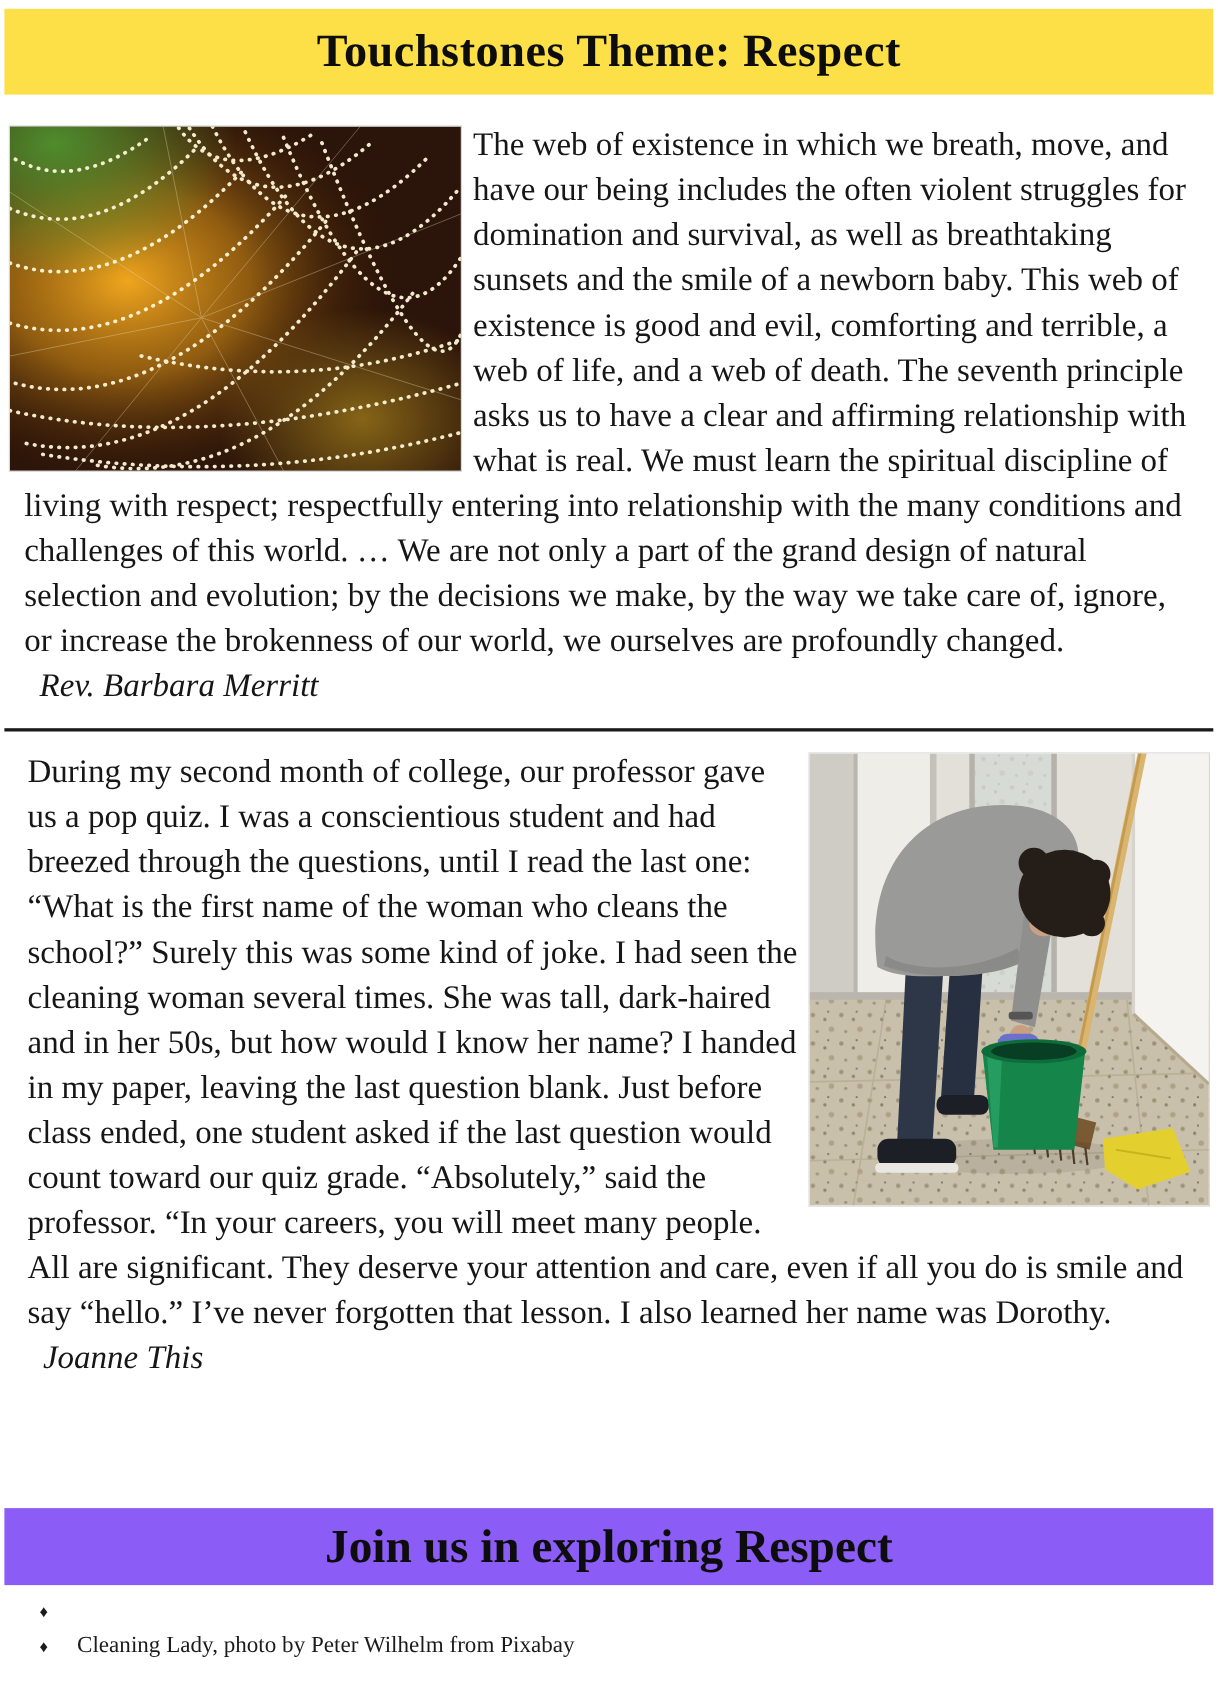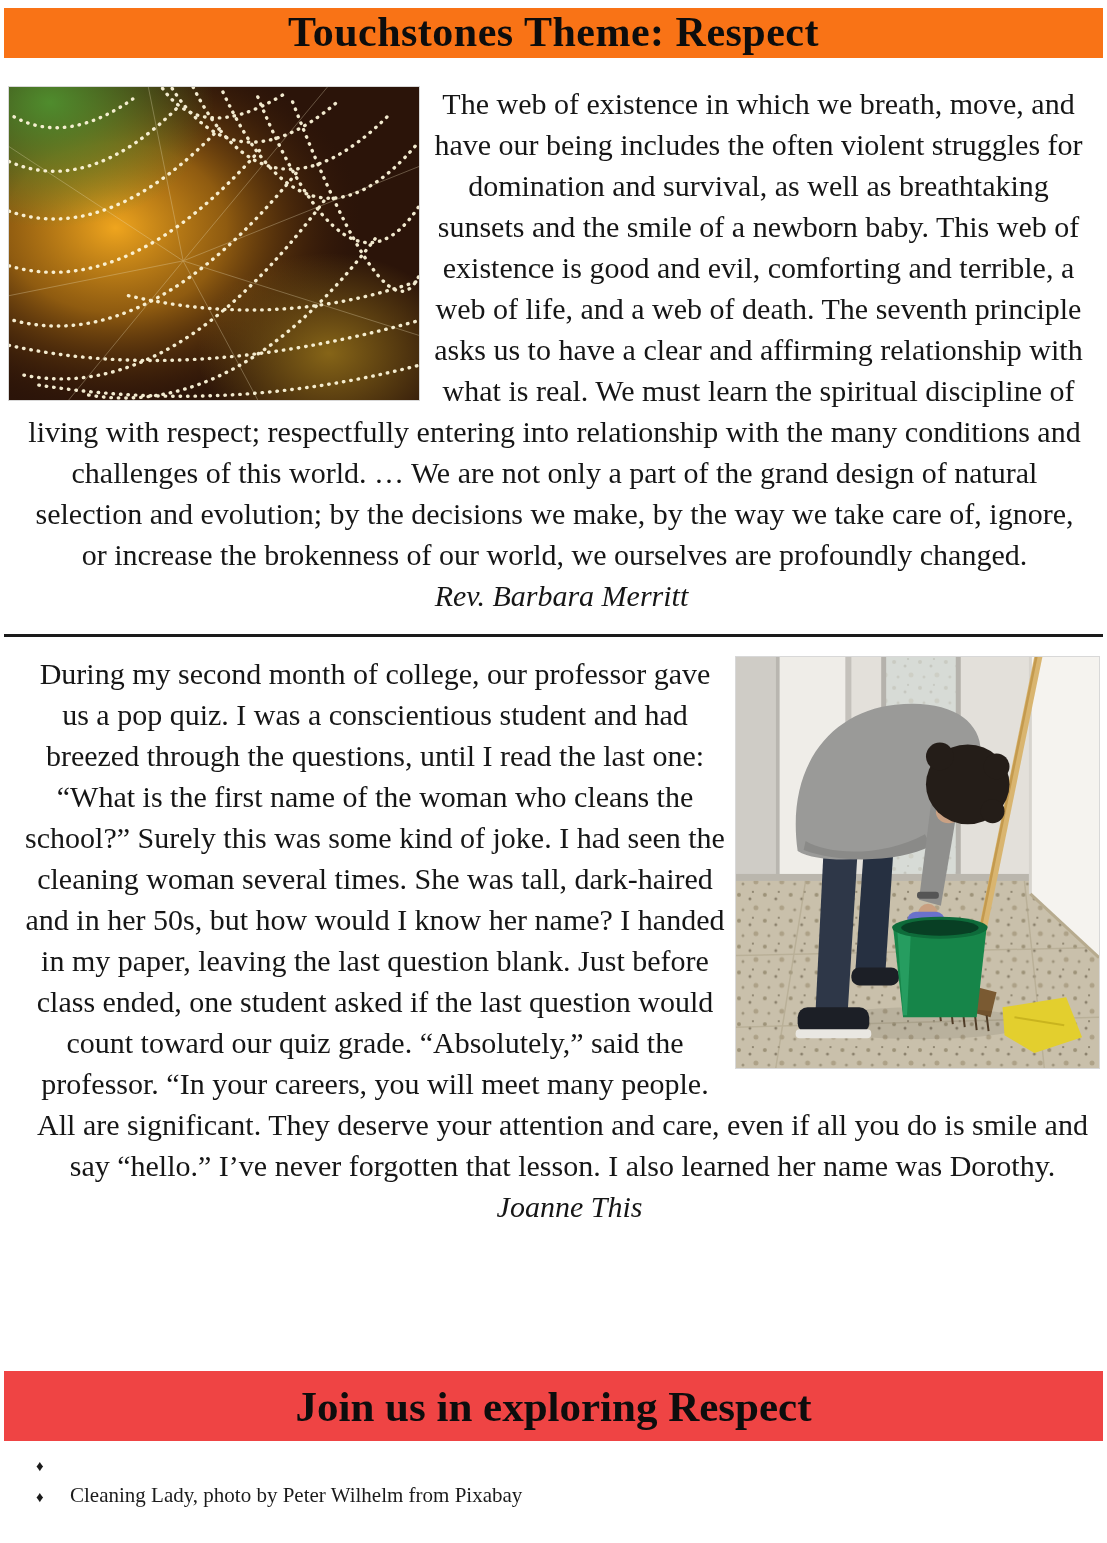--- a/index.html
+++ b/index.html
@@ -5,52 +5,52 @@
   html,body{margin:0;padding:0;background:#ffffff;}
   .page{
     position:relative;
     width:1107px;height:1543px;
     background:#ffffff;
     overflow:hidden;
     font-family:"Liberation Serif",serif;
     color:#161616;
   }
   .banner{
-    background:#f97316;
-    height:50px;
+    background:#fde047;
+    height:78px;
     margin:8px 4px 0 4px;
-    display:flex;justify-content:center;
+    display:flex;align-items:center;justify-content:center;
   }
   .banner-title{
     font-size:42px;font-weight:bold;letter-spacing:.5px;color:#0d0d0d;
   }
   .sec1{margin:25px 20px 0 22px;}
   .sec2{margin:16px 7px 0 25px;}
-  .bodytext{font-size:30px;line-height:41px;margin:0;text-align:center;}
+  .bodytext{font-size:30px;line-height:41px;margin:0;text-align:left;}
   .attr{font-style:italic;margin-left:14px;white-space:nowrap;}
   .photoL{
     float:left;width:412px;height:315px;
     margin:3px 10px 8px -14px;
     border:1px solid #d8d8d8;box-sizing:border-box;
     display:block;
   }
   .photoR{
     float:right;width:365px;height:413px;
     margin:3px 0 10px 10px;
     border:1px solid #d8d8d8;box-sizing:border-box;
     display:block;
   }
   .photoL svg,.photoR svg{display:block;width:100%;height:100%;}
   .rule{
     border:none;border-top:3px solid #1a1a1a;
     margin:18px 4px 0 4px;clear:both;
   }
   .footer-banner{
     position:absolute;left:4px;right:4px;top:1371px;height:70px;
-    background:#ef4444;
+    background:#8b5cf6;
     display:flex;align-items:center;justify-content:center;
   }
   .footer-title{font-size:43px;font-weight:bold;color:#0d0d0d;}
   .credits{
     position:absolute;left:30px;top:1452px;
     font-size:21px;line-height:29px;color:#1b1b1b;
   }
   .credits-heading{margin-bottom:5px;}
   .credits-heading .bold{font-weight:bold;}
   .credit-row{display:flex;align-items:baseline;padding-left:6px;}

